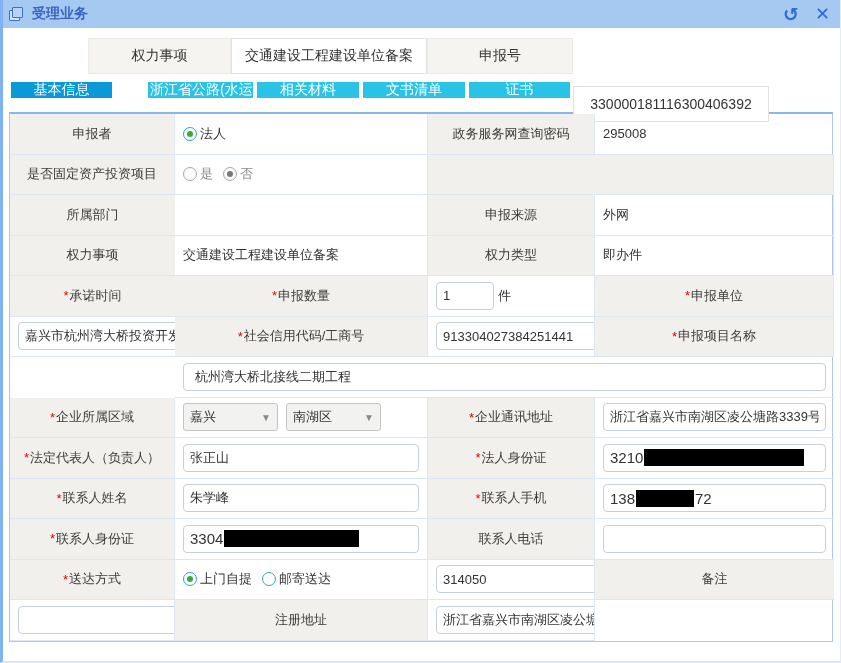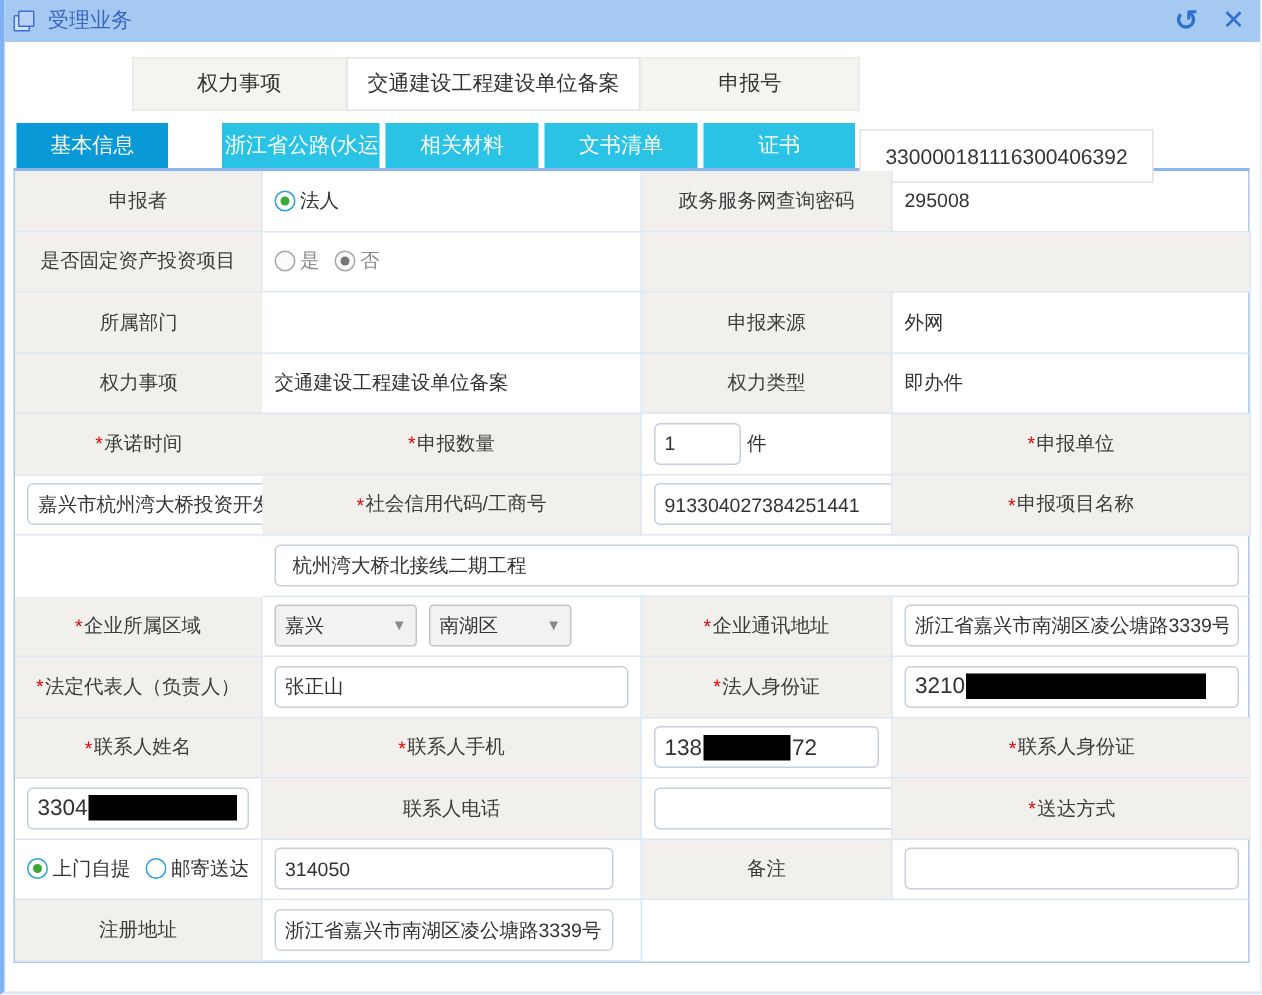--- a/index.html
+++ b/index.html
@@ -31,21 +31,21 @@
     flex: 0 0 auto;
   }
   .win-icon .r1 {
     position: absolute; left: 0; top: 3px; width: 11px; height: 11px;
     border: 1.5px solid #3f70cf; background: #cfe0f7; border-radius: 1px;
   }
   .win-icon .r2 {
     position: absolute; left: 3px; top: 0; width: 11px; height: 11px;
     border: 1.5px solid #3f70cf; background: #b9d2f5; border-radius: 1px;
   }
-  .win-title { color: #3a66c4; font-size: 14px; }
+  .win-title { color: #3a66c4; font-size: 14px; font-weight: bold; }
   .titlebar-actions { margin-left: auto; display: flex; align-items: center; gap: 16px; }
   .tb-btn {
     color: #2f6fd2; font-size: 18px; line-height: 18px; cursor: pointer;
     font-weight: bold; background: none; border: none;
     font-family: "DejaVu Sans", sans-serif;
   }
   .tb-btn.refresh { font-size: 19px; }
   
   .header-strip {
     display: flex;
@@ -58,21 +58,21 @@
   }
   .hcell.hlabel { background: #f5f4f0; border: 1px solid #eceae4; }
   .hcell.hvalue { background: #fff; border: 1px solid #e2e2e2; }
   .hc1 { width: 143px; }
   .hc2 { width: 196px; border-left: none; }
   .hc3 { width: 146px; border-left: none; }
   .hc4 { width: 196px; border-left: none; margin-top: 48px; }
   
   .tabbar { display: flex; gap: 4px; margin: 8px 0 0 8px; height: 30px; }
   .tab {
-    height: 30px; display: flex; align-items: center; justify-content: center;
+    height: 16px; display: flex; align-items: center; justify-content: center;
     color: #fff; font-size: 14px; background: #2ac3e6; cursor: pointer;
     white-space: nowrap; overflow: hidden; padding: 0 20px;
   }
   .tab.active { background: #0999d6; }
   .tab.t1 { width: 101px; }
   .tab.t2 { width: 105px; justify-content: flex-start; padding-left: 2px; margin-left: 32px; }
   .tab.t3 { width: 102px; }
   .tab.t4 { width: 102px; }
   .tab.t5 { width: 102px; }
   .tab.t6 { width: 101px; }
@@ -283,20 +283,23 @@
       <span class="fake-input w-full2">
         <span>3210</span>
         <span class="redact" style="width:160px"></span>
       </span>
     </div>
 
     <div class="fcell flabel">
       <span class="req">*</span>
         <span>联系人姓名</span>
     </div>
+    <div class="fcell">
+      <input class="tinput w-full1" value="朱学峰" style="">
+    </div>
     <div class="fcell flabel">
       <span class="req">*</span>
         <span>联系人手机</span>
     </div>
     <div class="fcell">
       <span class="fake-input w-full2">
         <span>138</span>
         <span class="redact" style="width:58px"></span>
         <span>72</span>
       </span>

